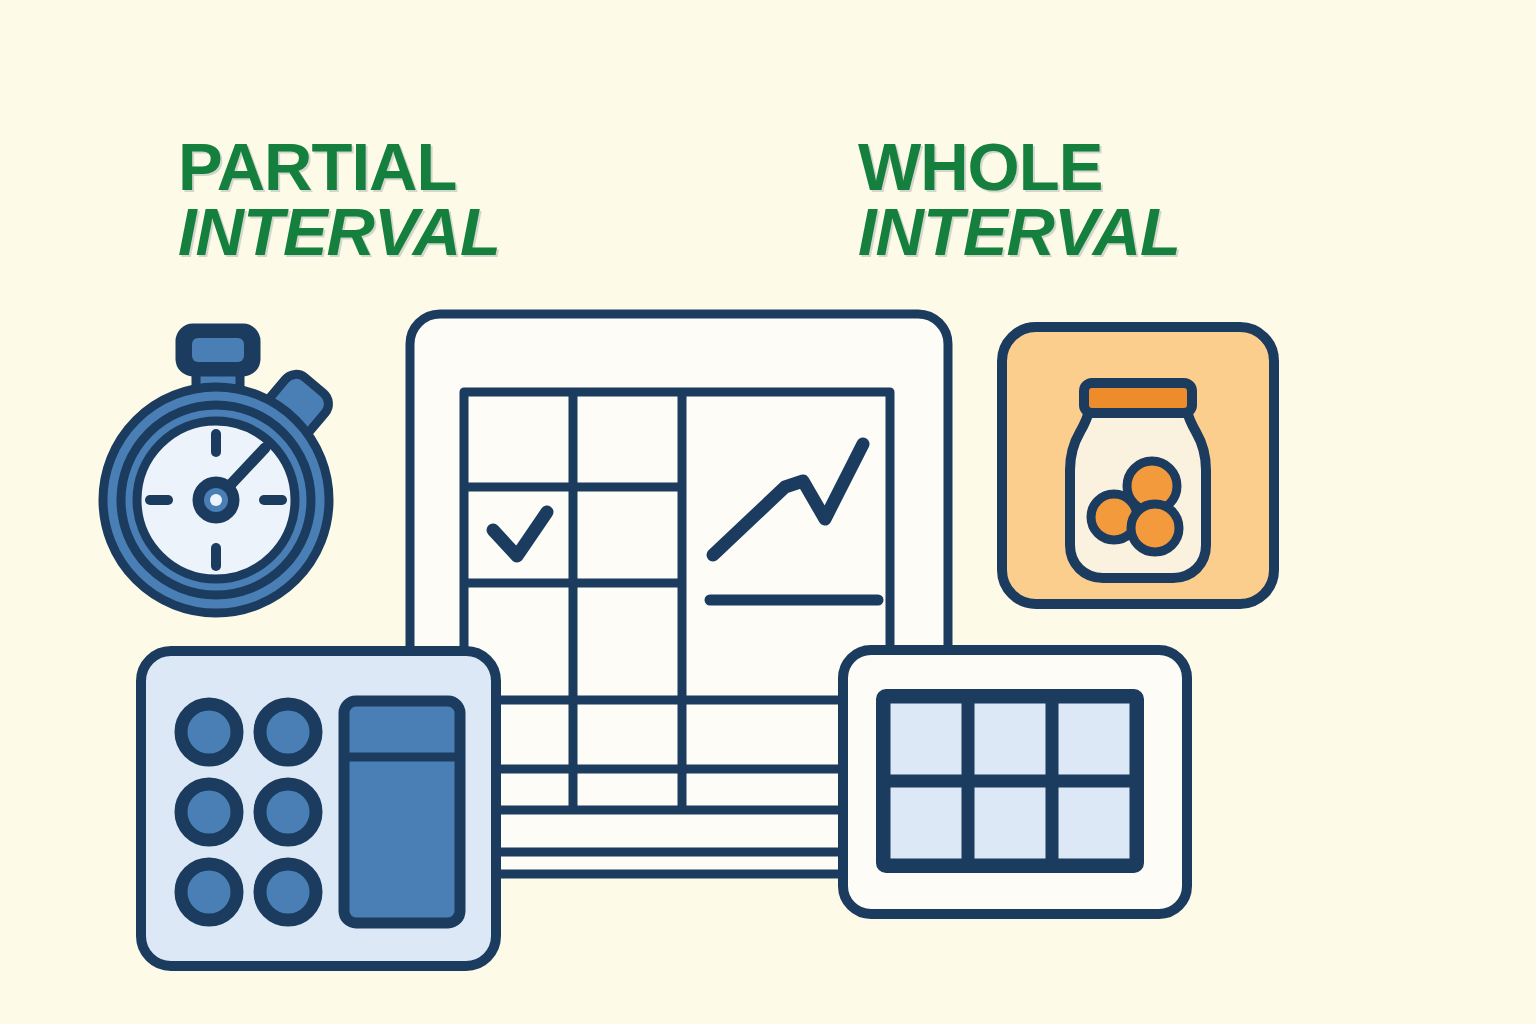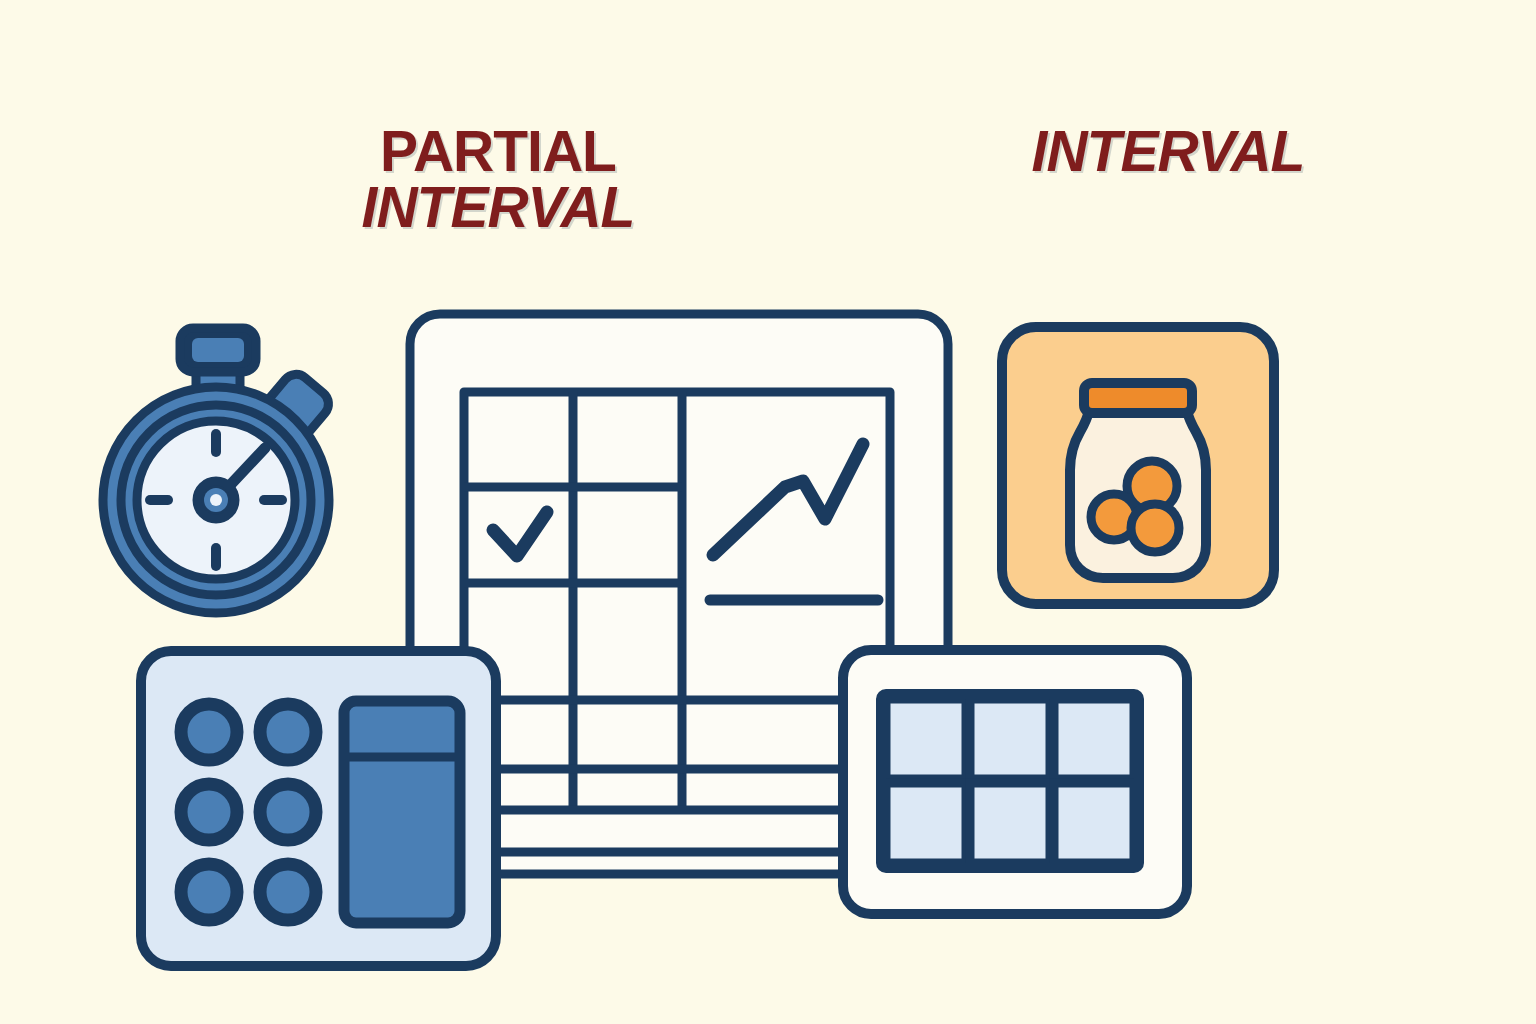--- a/index.html
+++ b/index.html
@@ -13,27 +13,27 @@
     width: 1536px;
     height: 1024px;
     background: #fdfae8;
     overflow: hidden;
     font-family: "Liberation Sans", sans-serif;
   }
 
   
   .title {
     position: absolute;
-    color: #7f1d1d;
+    color: #15803d;
     font-family: "Liberation Sans", sans-serif;
     font-weight: bold;
-    font-size: 57px;
+    font-size: 67px;
     line-height: 0.98;
     letter-spacing: -1px;
-    text-align: center;
+    text-align: left;
     white-space: pre-line;
     text-shadow: 2px 2px 0 rgba(20,50,80,0.18);
   }
   #title-left  { left: 178px; top: 68px;  width: 640px; }
   #title-right { left: 858px; top: 68px;  width: 620px; }
   .title .l2 { display: block; font-style: italic; }
 
   
   .layer { position: absolute; left: 0; top: 0; }
 
@@ -48,20 +48,21 @@
 <body>
 
 <div id="stage">
 
   <div class="title" id="title-left">
     <span>PARTIAL</span>
     <span class="l2">INTERVAL</span>
   </div>
 
   <div class="title" id="title-right">
+    <span>WHOLE</span>
     <span class="l2">INTERVAL</span>
   </div>
 
   <svg class="layer" id="layer-center" width="1536" height="1024" viewBox="0 0 1536 1024">
 
     <rect x="410" y="314" width="538" height="560" rx="30" ry="30" fill="#FDFCF6" stroke="#1B3B5F" stroke-width="9"></rect>
 
     <g fill="none" stroke="#1B3B5F" stroke-width="9" stroke-linejoin="round">
 
       <rect x="464" y="392" width="426" height="460"></rect>

